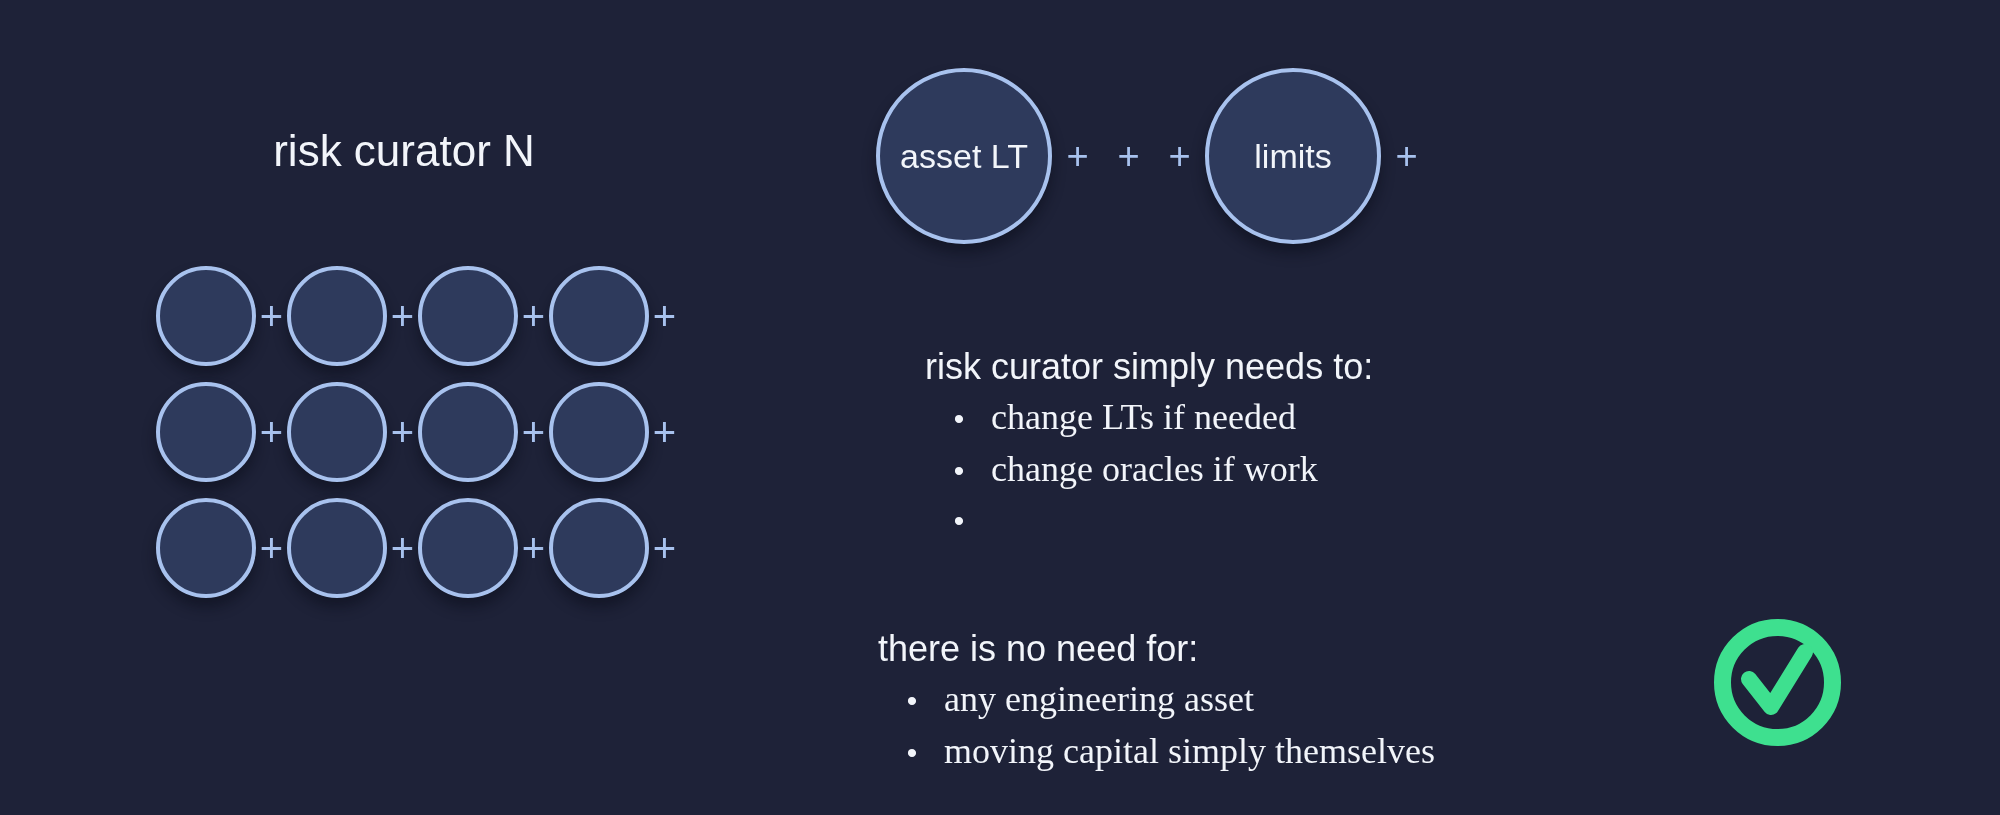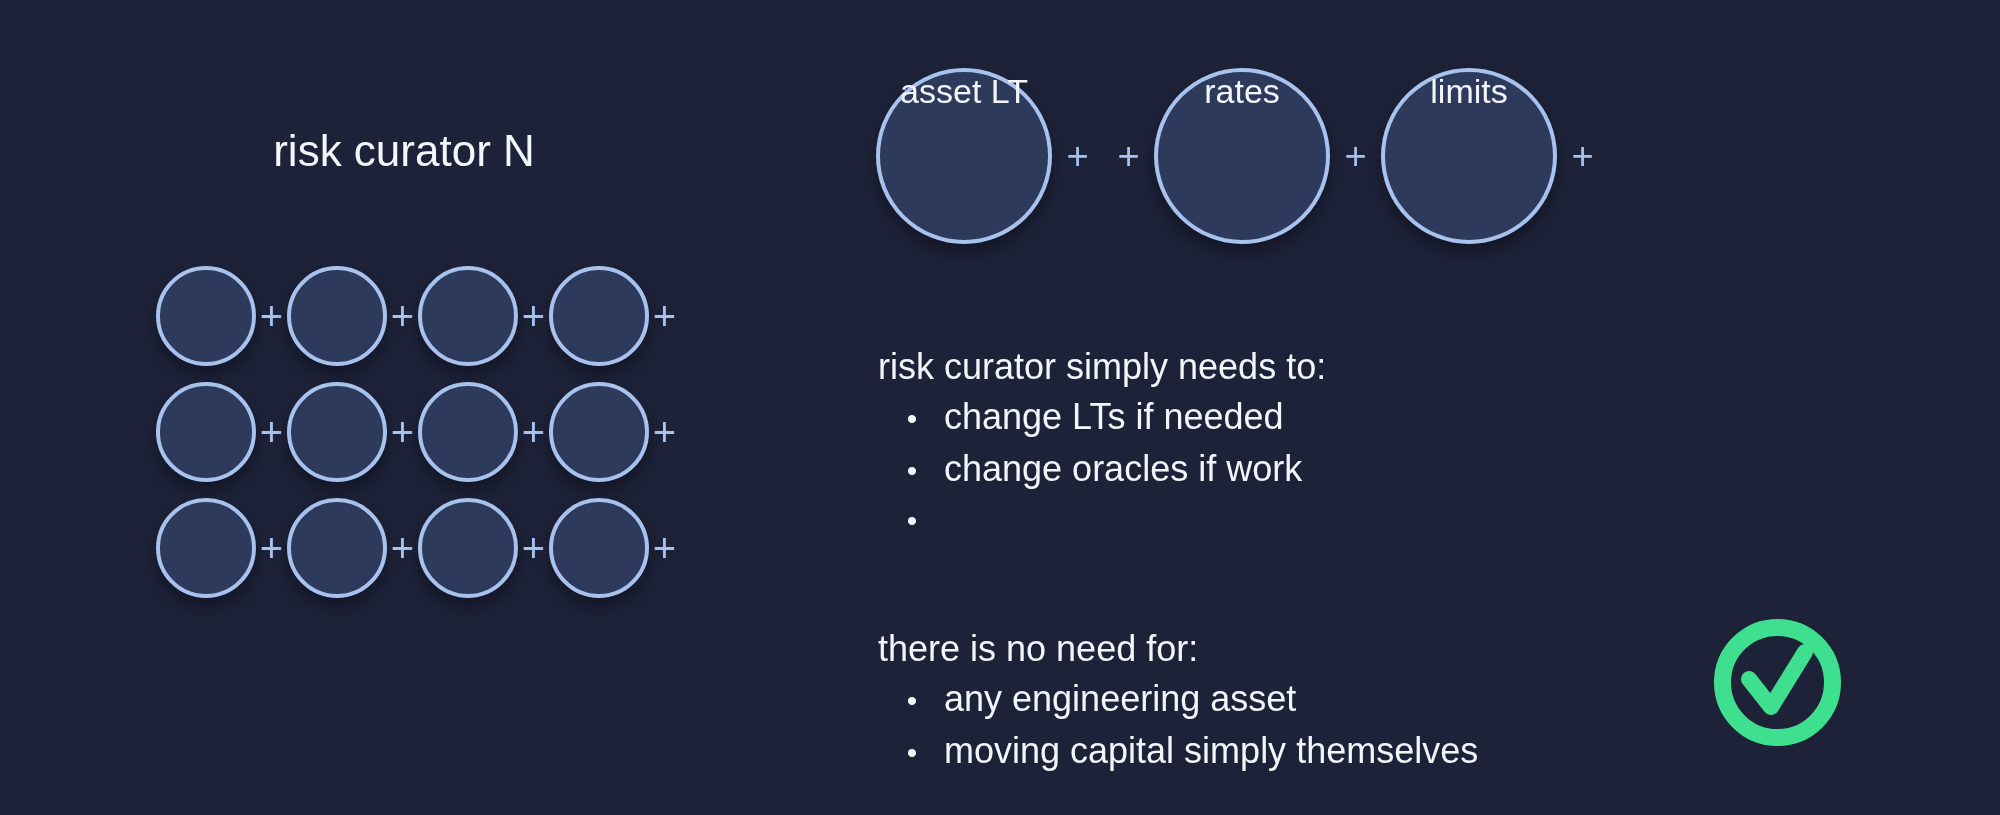--- a/index.html
+++ b/index.html
@@ -34,21 +34,21 @@
     color: var(--text);
   }
 
   
   .circle {
     background: var(--circle-fill);
     border: 4px solid var(--circle-border);
     border-radius: 50%;
     box-shadow: 0 9px 14px rgba(6, 9, 20, 0.45);
     display: flex;
-    align-items: flex-start;
+    align-items: center;
     justify-content: center;
     flex: none;
   }
   .plus {
     color: var(--circle-border);
     text-align: center;
     flex: none;
     font-weight: 400;
   }
 
@@ -91,36 +91,36 @@
 
   
   .text-block {
     position: absolute;
     left: 878px;
     font-size: 36px;
     line-height: 50px;
     font-weight: 500;
     color: var(--text);
   }
-  .text-block.needs { top: 342px; }
+  .text-block.needs { top: 342px; margin-left: 47px; }
   .text-block.no-need { top: 624px; }
   .text-block ul { list-style: none; }
   .text-block li {
     display: flex;
     align-items: baseline;
     padding-left: 20px;
     line-height: 50px;
   }
   .text-block .bullet {
     width: 28px;
     text-align: center;
     font-size: 30px;
     flex: none;
   }
-  .text-block .item-text { margin-left: 18px; }
+  .text-block .item-text { margin-left: 18px; font-family: Liberation Serif, serif; }
 
   
   .check-icon {
     position: absolute;
     left: 1712px;
     top: 617px;
     width: 131px;
     height: 131px;
     color: var(--check-green);
   }
@@ -166,23 +166,20 @@
       <span class="plus">+</span>
     </div>
   </div>
 
   <div class="param-row">
     <div class="circle large">
       <span>asset LT</span>
     </div>
     <span class="plus">+</span>
     <span class="plus">+</span>
-    <div class="circle large">
-      <span>rates</span>
-    </div>
     <span class="plus">+</span>
     <div class="circle large">
       <span>limits</span>
     </div>
     <span class="plus">+</span>
   </div>
 
   <div class="text-block needs">
     <div>risk curator simply needs to:</div>
     <ul>

